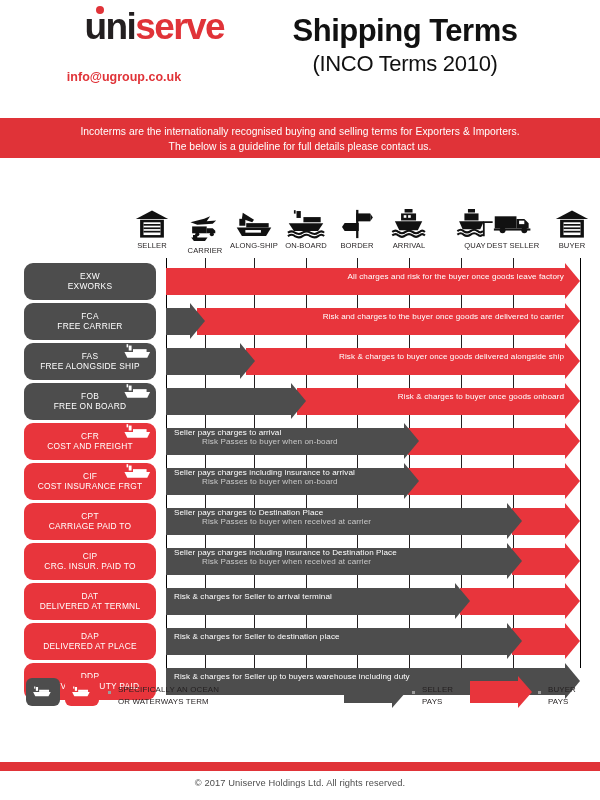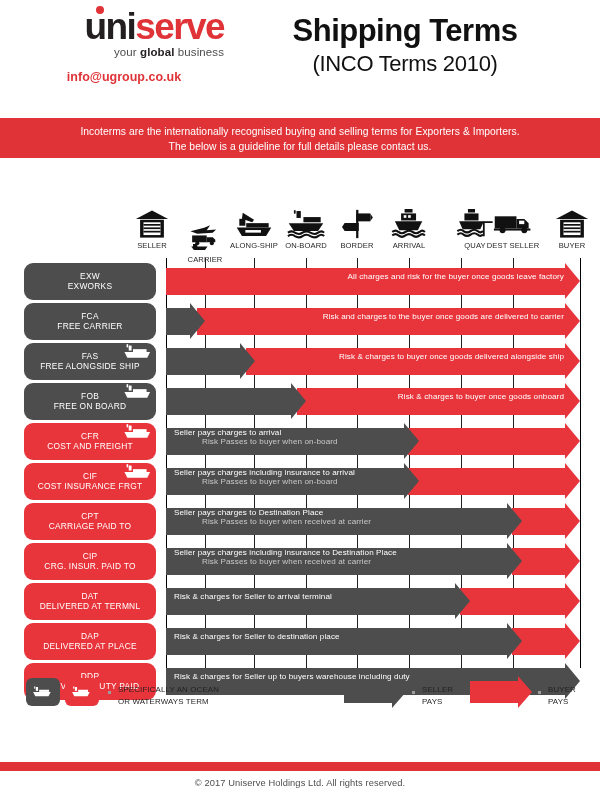--- a/index.html
+++ b/index.html
@@ -110,21 +110,20 @@
 <body>
 
 <div class="page">
 
   <div class="header">
     <div class="logo-wrap">
       <div class="logo">
         <span class="dot"></span>
         <span class="dark">uni</span><span class="red">serve</span>
       </div>
-      <div class="tagline"><span>your </span><b>global</b><span> business</span></div>
     </div>
     <div class="contact">
       <div class="email">info@ugroup.co.uk</div>
     </div>
     <div class="title-wrap">
       <div class="title1">Shipping Terms</div>
       <div class="title2">(INCO Terms 2010)</div>
     </div>
   </div>
 
@@ -140,21 +139,21 @@
             <path d="M20 1 L39 11 L1 11 Z" fill="#111"></path>
             <rect x="6" y="12" width="28" height="21" fill="#111"></rect>
             <rect x="10" y="15" width="20" height="15" fill="#fff"></rect>
             <rect x="10" y="17" width="20" height="2" fill="#111"></rect>
             <rect x="10" y="21" width="20" height="2" fill="#111"></rect>
             <rect x="10" y="25" width="20" height="2" fill="#111"></rect>
           </svg>
         </div>
         <div class="icon-lbl">SELLER</div>
       </div>
-      <div class="icon-cell" style="left: 170px; top: 14px; width: 70px;">
+      <div class="icon-cell" style="left: 170px; top: 5px; width: 70px;">
         <div class="icon-box">
           <svg width="36" height="30" viewBox="0 0 42 34">
             <path d="M4 9 L20 5 L27 2 L23 8 L34 7 L30 11 L12 12 Z" fill="#111"></path>
             <rect x="6" y="14" width="17" height="8" fill="#111"></rect>
             <path d="M23 16 L30 16 L33 19 L33 22 L23 22 Z" fill="#111"></path>
             <circle cx="12" cy="23" r="2.4" fill="#111"></circle>
             <circle cx="29" cy="23" r="2.4" fill="#111"></circle>
             <rect x="7" y="24" width="5" height="4" fill="#111"></rect>
             <path d="M5 27 L24 27 L21 31 L8 31 Z" fill="#111"></path>
           </svg>

